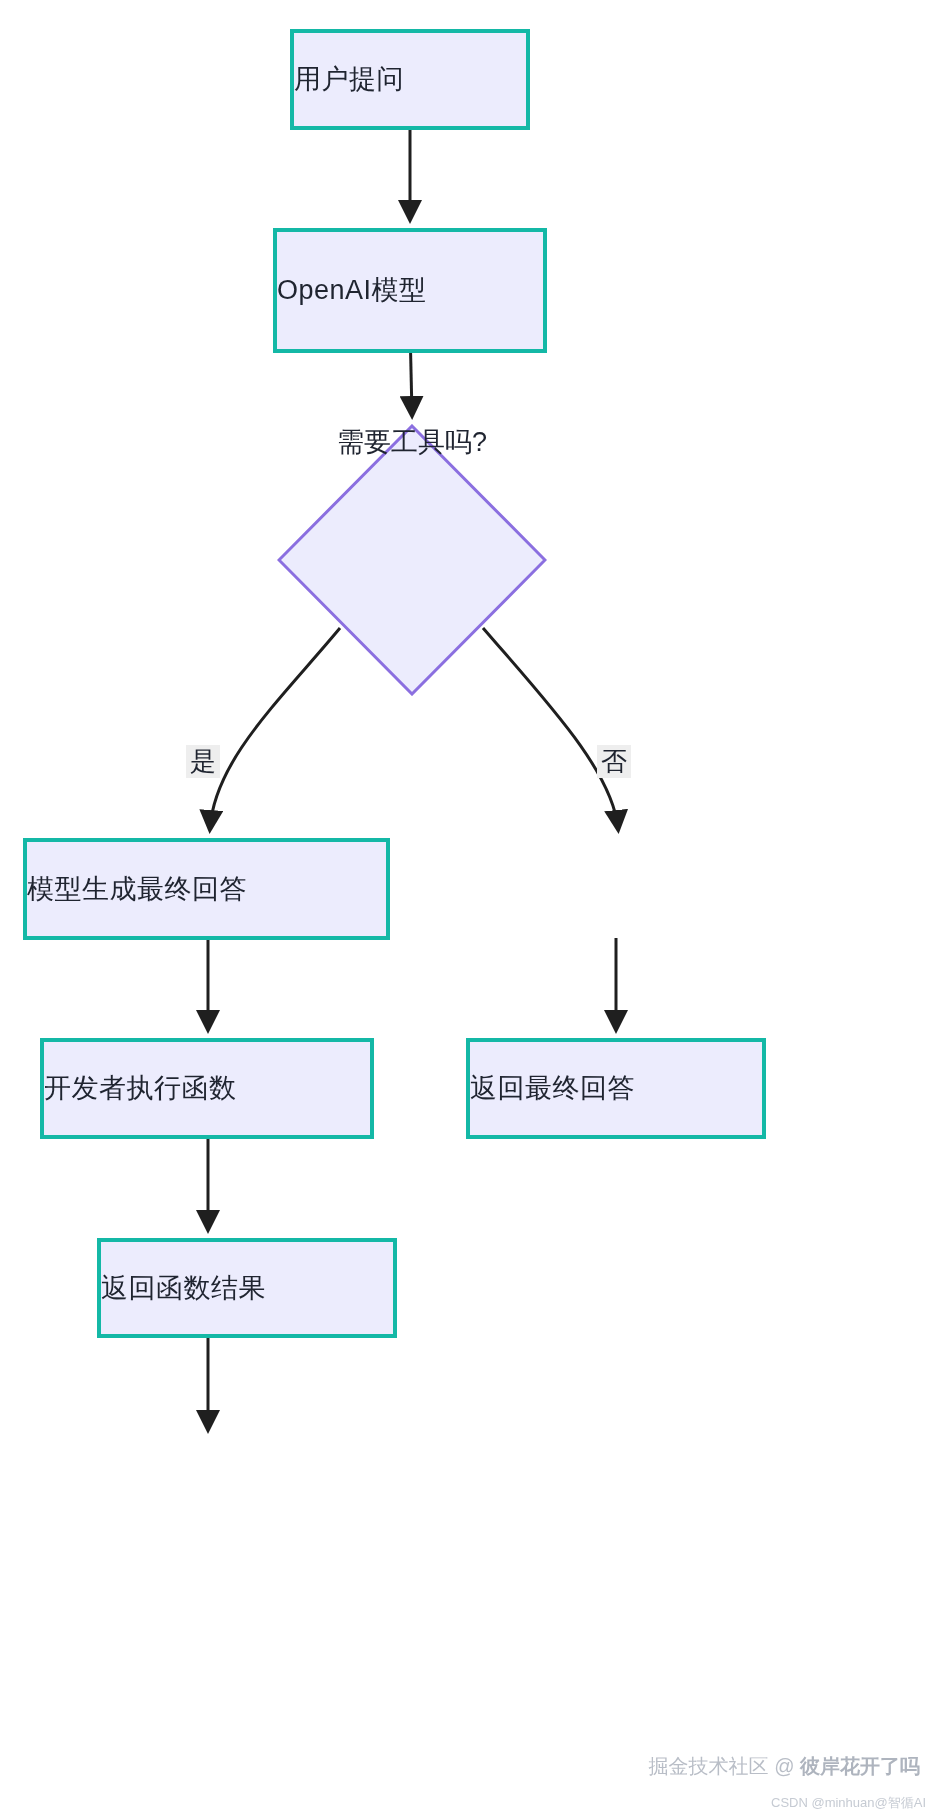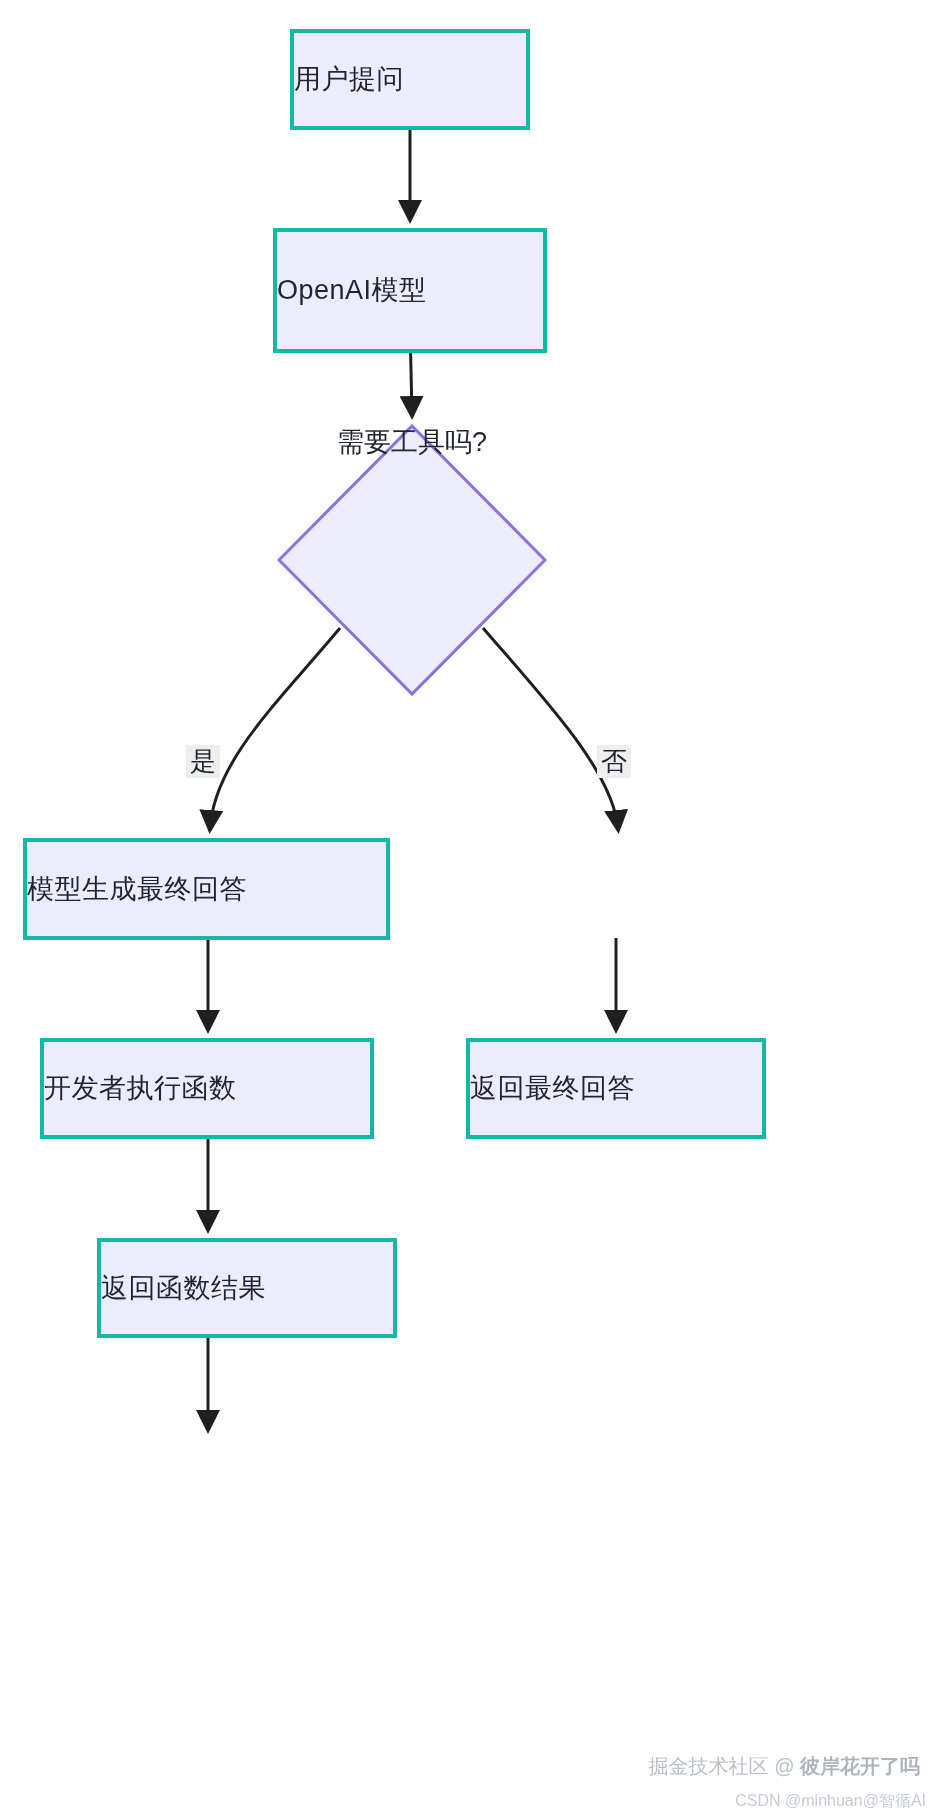--- a/index.html
+++ b/index.html
@@ -83,21 +83,21 @@
   }
   .watermark-jj .wm-strong {
     color: #aeb4be;
     font-weight: bold;
   }
   .watermark-csdn {
     position: absolute;
     right: 10px;
     bottom: 6px;
     color: #c6cbd3;
-    font-size: 16px;
+    font-size: 13px;
     white-space: nowrap;
     text-align: right;
   }
 </style>
 </head>
 <body>
 
 <div id="canvas">
 
   <svg id="edge-layer" viewBox="0 0 936 1818" width="936" height="1818" xmlns="http://www.w3.org/2000/svg">

